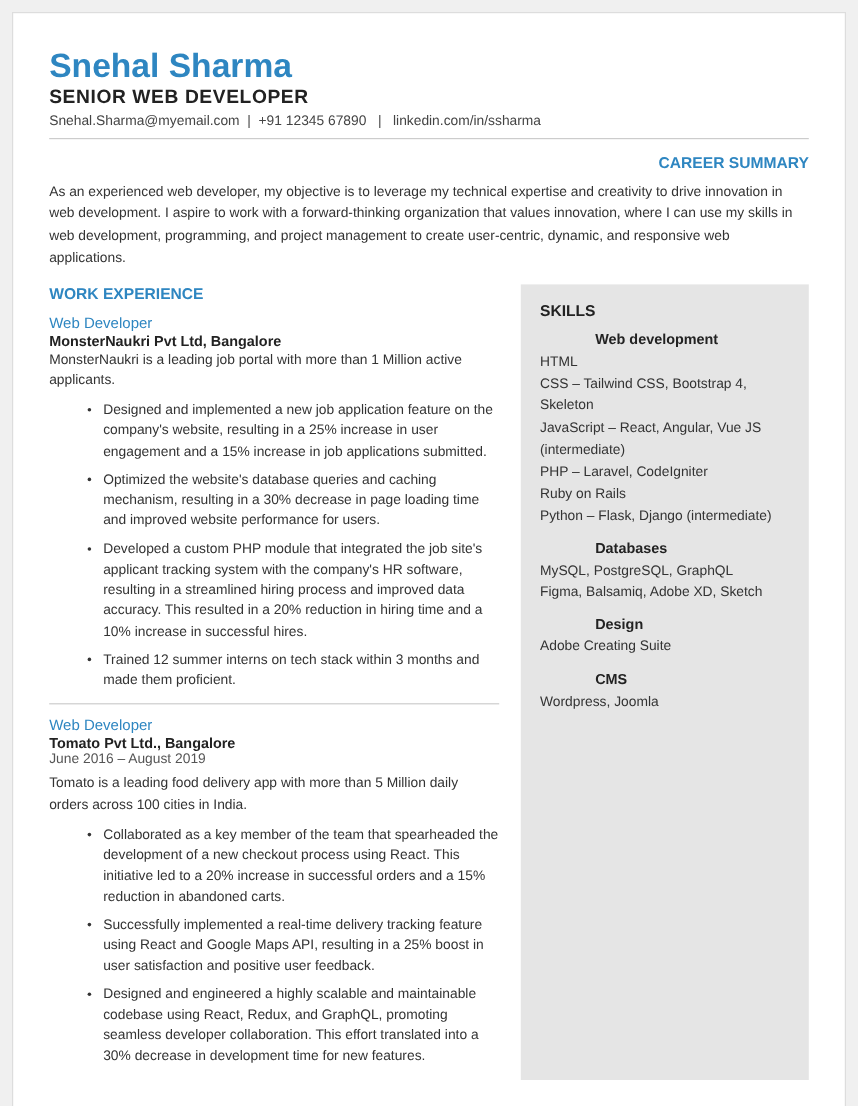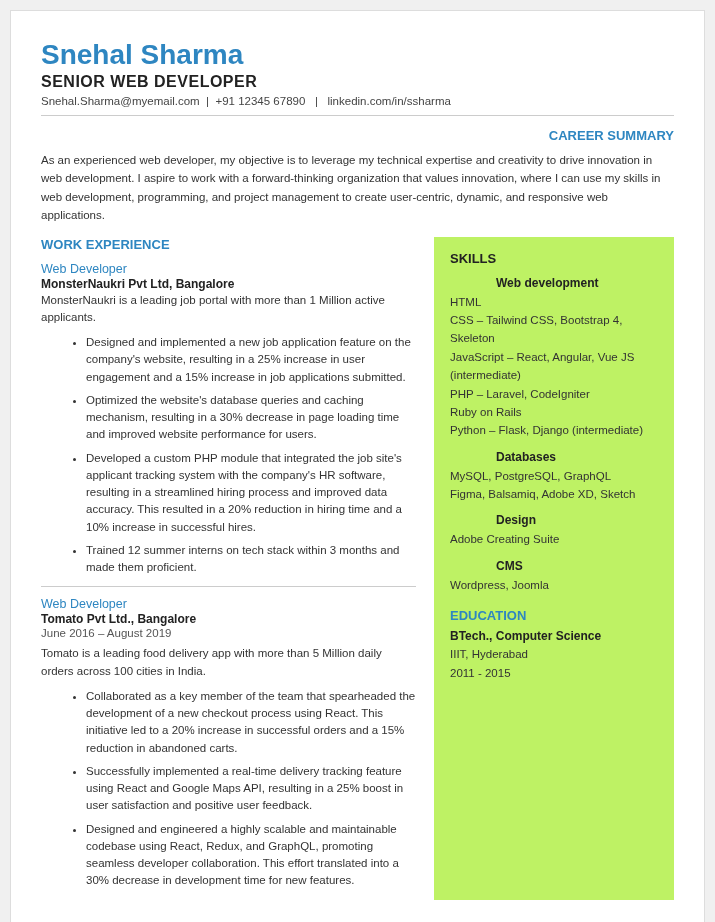--- a/index.html
+++ b/index.html
@@ -57,21 +57,21 @@
     .two-col {
       display: flex;
       gap: 0;
     }
     .left-col {
       flex: 1;
       padding-right: 18px;
     }
     .right-col {
       width: 240px;
-      background: #bef264;
+      background: #e5e5e5;
       padding: 14px 14px 14px 16px;
     }
     .job-title {
       font-size: 12.5px;
       font-weight: normal;
       color: #2e86c1;
       margin-bottom: 1px;
     }
     .company-name {
       font-size: 12px;
@@ -235,23 +235,17 @@
       <div>
         <div class="skill-group-title">Design</div>
         <div class="skill-text">Adobe Creating Suite</div>
       </div>
 
       <div>
         <div class="skill-group-title">CMS</div>
         <div class="skill-text">Wordpress, Joomla</div>
       </div>
 
-      <div>
-        <div class="edu-section-title">EDUCATION</div>
-        <div class="edu-degree">BTech., Computer Science</div>
-        <div class="edu-details">IIIT, Hyderabad</div>
-        <div class="edu-details">2011 - 2015</div>
-      </div>
 
     </div>
   </div>
 
 </div>
 
 </body></html>

